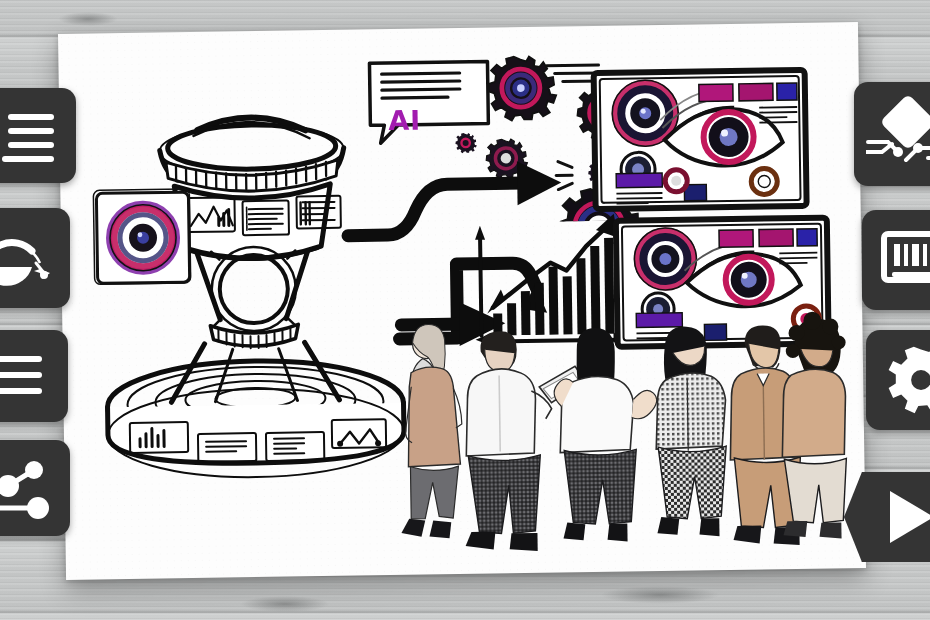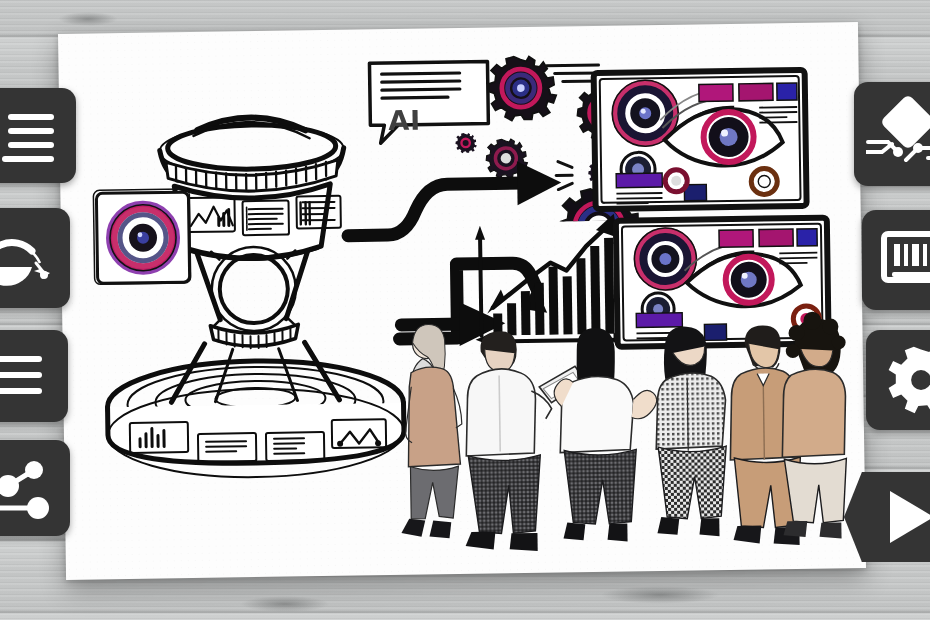--- a/index.html
+++ b/index.html
@@ -77,21 +77,21 @@
   #gears      {left:378px; top:25px;  width:200px;height:170px;}
   #arrows     {left:275px; top:120px; width:250px;height:200px;}
   #barchart   {left:405px; top:180px; width:165px;height:140px;}
   #panel-eye-1{left:528px; top:40px;  width:225px;height:150px;}
   #panel-eye-2{left:548px; top:188px; width:225px;height:140px;}
   #people     {left:318px; top:288px; width:470px;height:255px;}
 
   .lbl-ai{
     position:absolute;left:24px;top:48px;
     font-family:"DejaVu Sans",sans-serif;
-    font-weight:bold;font-size:27px;color:#404040;letter-spacing:1px;
+    font-weight:bold;font-size:27px;color:#a21caf;letter-spacing:1px;
   }
 </style>
 </head>
 <body>
 
 <div id="wood">
   <div class="seam" style="top:34px"></div>
   <div class="seam" style="top:106px"></div>
   <div class="seam" style="top:178px"></div>
   <div class="seam" style="top:466px"></div>

